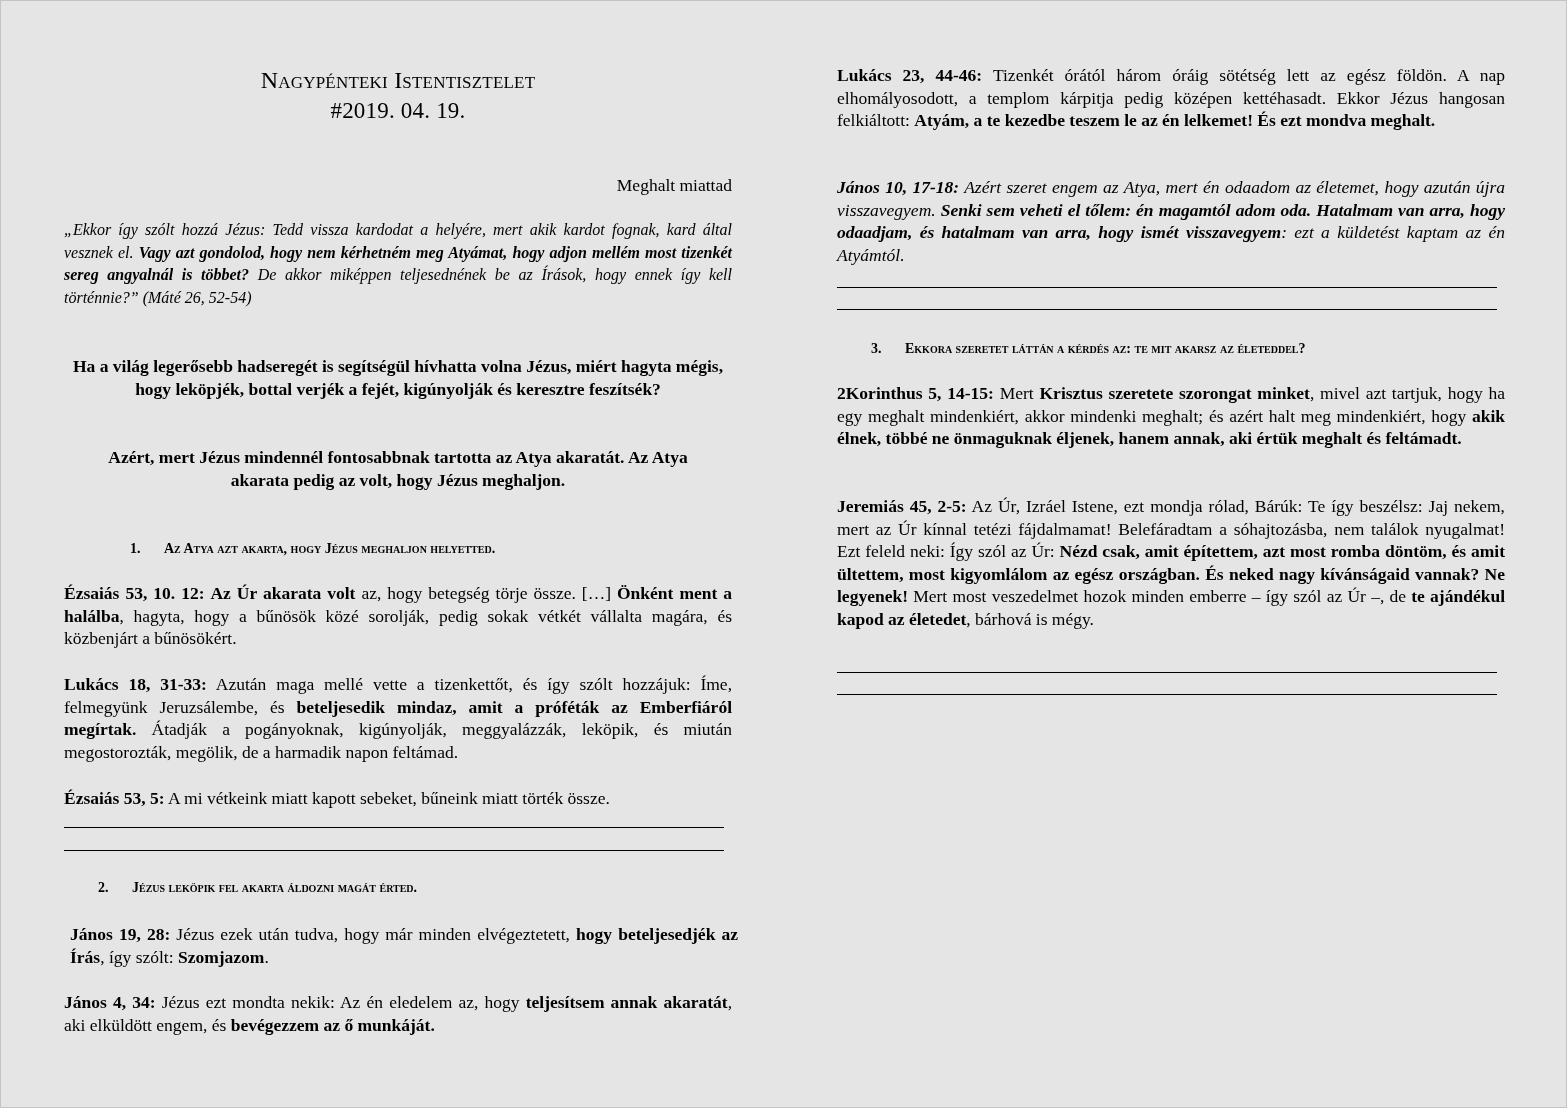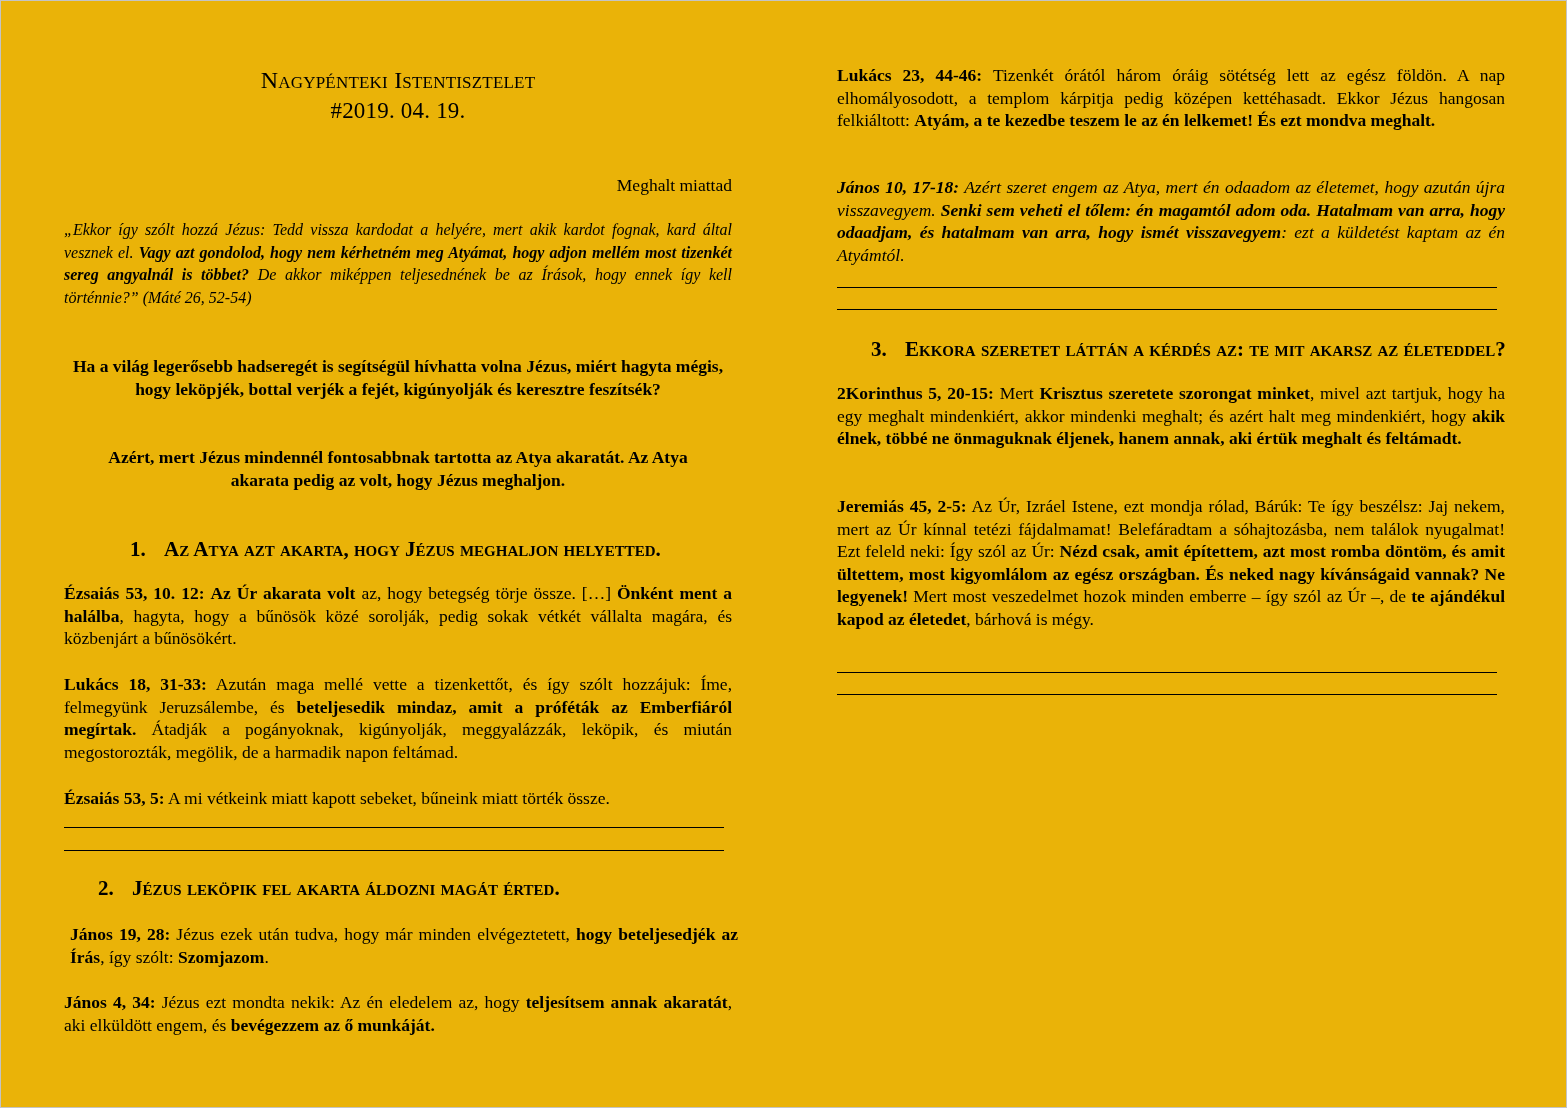--- a/index.html
+++ b/index.html
@@ -14,21 +14,21 @@
       overflow: hidden;
       font-family: "Liberation Serif", "DejaVu Serif", serif;
       color: #000;
     }
     .page {
       position: absolute;
       left: 0; top: 0;
       width: 1565px;
       height: 1106px;
       border: 1px solid #c4c4c4;
-      background: #eab308;
+      background: #e5e5e5;
     }
 
     .title {
       position: absolute;
       left: 63px;
       width: 668px;
       text-align: center;
       font-size: 24px;
       line-height: 30px;
       letter-spacing: 0.2px;
@@ -60,21 +60,21 @@
       font-family: Liberation Serif, serif;
     }
     .center-bold {
       font-weight: bold;
       text-align: center;
       font-size: 17.5px;
       line-height: 22.6px;
     }
     .heading {
       font-weight: bold;
-      font-size: 21px;
+      font-size: 14px;
       line-height: 20px;
       font-variant: small-caps;
       white-space: nowrap;
     }
     .heading .num {
       display: inline-block;
       width: 34px;
     }
     .rule {
       position: absolute;
@@ -113,19 +113,19 @@
   <div class="abs para passage" style="left:63px; top:990px; width:668px;"><b>János 4, 34:</b><span> Jézus ezt mondta nekik: Az én eledelem az, hogy </span><b>teljesítsem annak akaratát</b><span>, aki elküldött engem, és </span><b>bevégezzem az ő munkáját.</b></div>
 
   <div class="abs para passage" style="left:836px; top:63px; width:668px;"><b>Lukács 23, 44-46:</b><span> Tizenkét órától három óráig sötétség lett az egész földön. A nap elhomályosodott, a templom kárpitja pedig középen kettéhasadt. Ekkor Jézus hangosan felkiáltott: </span><b>Atyám, a te kezedbe teszem le az én lelkemet! És ezt mondva meghalt.</b></div>
   <div class="abs para passage" style="left:836px; top:175px; width:668px;font-style:italic;"><b>János 10, 17-18:</b><span> Azért szeret engem az Atya, mert én odaadom az életemet, hogy azután újra visszavegyem. </span><b>Senki sem veheti el tőlem: én magamtól adom oda. Hatalmam van arra, hogy odaadjam, és hatalmam van arra, hogy ismét visszavegyem</b><span>: ezt a küldetést kaptam az én Atyámtól.</span></div>
 
   <div class="rule" style="left:836px; top:286px; width:660px;"></div>
   <div class="rule" style="left:836px; top:308px; width:660px;"></div>
 
   <div class="abs heading" style="left:870px; top:338px;"><span class="num">3.</span><span>Ekkora szeretet láttán a kérdés az: te mit akarsz az életeddel?</span></div>
 
-  <div class="abs para passage" style="left:836px; top:381px; width:668px;"><b>2Korinthus 5, 20-15:</b><span> Mert </span><b>Krisztus szeretete szorongat minket</b><span>, mivel azt tartjuk, hogy ha egy meghalt mindenkiért, akkor mindenki meghalt; és azért halt meg mindenkiért, hogy </span><b>akik élnek, többé ne önmaguknak éljenek, hanem annak, aki értük meghalt és feltámadt.</b></div>
+  <div class="abs para passage" style="left:836px; top:381px; width:668px;"><b>2Korinthus 5, 14-15:</b><span> Mert </span><b>Krisztus szeretete szorongat minket</b><span>, mivel azt tartjuk, hogy ha egy meghalt mindenkiért, akkor mindenki meghalt; és azért halt meg mindenkiért, hogy </span><b>akik élnek, többé ne önmaguknak éljenek, hanem annak, aki értük meghalt és feltámadt.</b></div>
   <div class="abs para passage" style="left:836px; top:494px; width:668px;"><b>Jeremiás 45, 2-5:</b><span> Az Úr, Izráel Istene, ezt mondja rólad, Bárúk: Te így beszélsz: Jaj nekem, mert az Úr kínnal tetézi fájdalmamat! Belefáradtam a sóhajtozásba, nem találok nyugalmat! Ezt feleld neki: Így szól az Úr: </span><b>Nézd csak, amit építettem, azt most romba döntöm, és amit ültettem, most kigyomlálom az egész országban. És neked nagy kívánságaid vannak? Ne legyenek!</b><span> Mert most veszedelmet hozok minden emberre – így szól az Úr –, de </span><b>te ajándékul kapod az életedet</b><span>, bárhová is mégy.</span></div>
 
   <div class="rule" style="left:836px; top:671px; width:660px;"></div>
   <div class="rule" style="left:836px; top:693px; width:660px;"></div>
 
 </div>
 
 </body></html>

